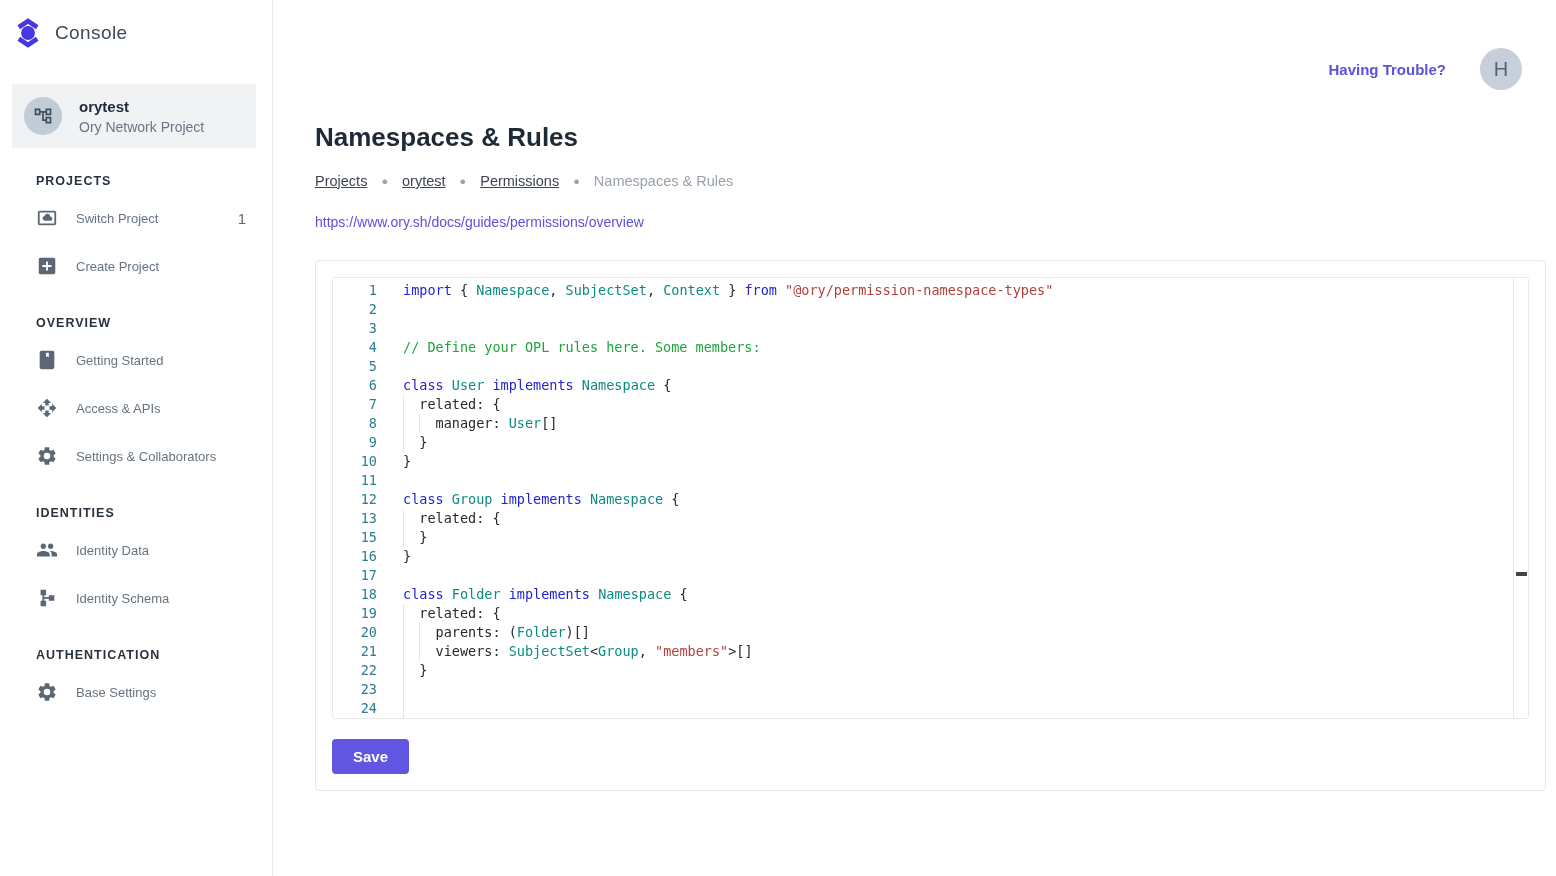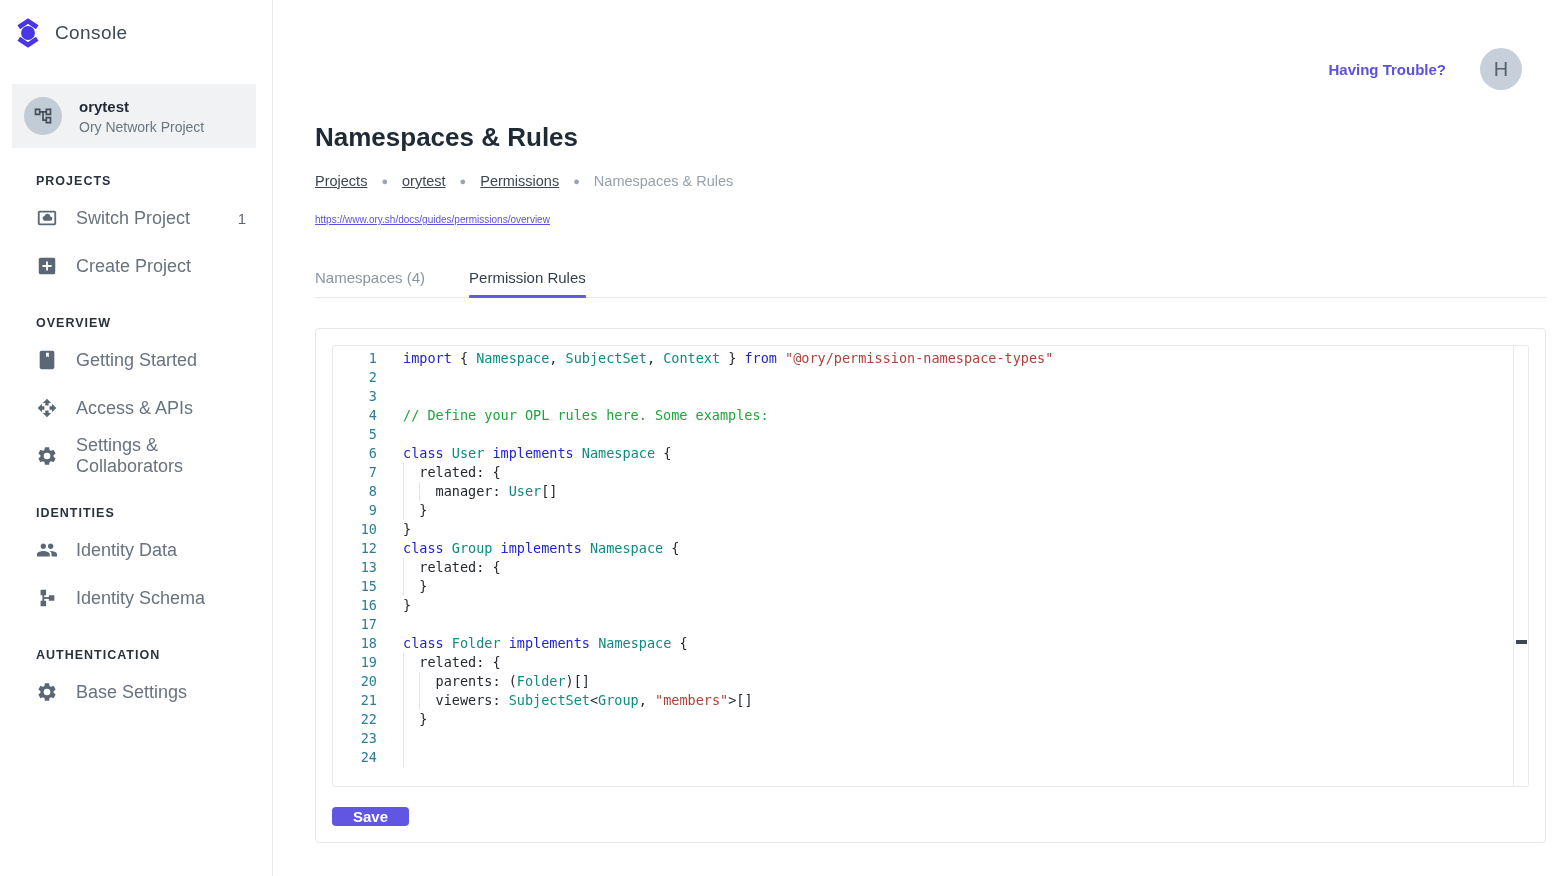--- a/index.html
+++ b/index.html
@@ -18,54 +18,54 @@
   .brand svg{display:block;}
   .brand-name{font-size:19px;font-weight:500;color:#3f4a57;letter-spacing:.4px;}
   .project-card{margin:36px 16px 0 12px;background:#f0f2f4;padding:13px 12px;display:flex;align-items:center;gap:17px;cursor:pointer;}
   .project-avatar{width:38px;height:38px;border-radius:50%;background:#c2ccd7;display:flex;align-items:center;justify-content:center;color:#434e5b;}
   .project-name{font-size:15px;font-weight:700;color:#1f2937;margin-bottom:4px;}
   .project-type{font-size:14px;color:#6b7684;}
   .nav-section{margin-top:26px;}
   .nav-header{padding:0 24px 0 36px;font-size:12.5px;font-weight:700;color:#29323d;letter-spacing:1px;margin-bottom:6px;}
   .nav-item{height:48px;display:flex;align-items:center;gap:18px;padding:0 26px 0 36px;cursor:pointer;}
   .nav-icon{width:22px;height:22px;color:var(--icon);display:flex;align-items:center;justify-content:center;flex:none;}
-  .nav-label{font-size:18px;color:var(--txt-gray);flex:1;}
+  .nav-label{font-size:13px;color:var(--txt-gray);flex:1;}
   .nav-badge{font-size:15px;color:#5c6775;}
 
   
   .main{flex:1;display:flex;flex-direction:column;padding:0 10px 0 42px;overflow:hidden;margin-top:32px;}
   .topbar{height:74px;display:flex;align-items:center;justify-content:flex-end;gap:34px;padding-right:24px;}
   .help-link{font-size:15px;font-weight:700;color:var(--accent);text-decoration:none;cursor:pointer;}
   .user-avatar{width:42px;height:42px;border-radius:50%;background:#c6cfda;color:#566270;
     display:flex;align-items:center;justify-content:center;font-size:20px;cursor:pointer;}
   .page-title{font-size:26px;font-weight:700;color:var(--txt-dark);margin-top:16px;}
   .breadcrumb{display:flex;align-items:center;gap:14px;margin-top:20px;font-size:14.5px;}
   .crumb{color:#3e4653;text-decoration:underline;cursor:pointer;}
   .crumb.current{color:#98a1ab;text-decoration:none;cursor:default;}
   .crumb-sep{color:#9aa3ad;font-size:11px;}
-  .docs-link{display:inline-block;margin-top:25px;font-size:10px;color:var(--accent);text-decoration:underline;cursor:pointer;width:max-content;}
+  .docs-link{display:inline-block;margin-top:25px;font-size:14px;color:var(--accent);cursor:pointer;width:max-content;}
   .tabs{display:flex;gap:44px;margin-top:44px;border-bottom:1px solid var(--border);}
   .tab{font-size:15px;padding-bottom:11px;cursor:pointer;color:#8b95a1;position:relative;}
   .tab.active{color:#333f4d;font-weight:500;}
   .tab.active::after{content:"";position:absolute;left:0;right:0;bottom:-1px;height:3px;background:var(--underline);border-radius:1px;}
 
   
   .card{margin-top:30px;border:1px solid var(--border);border-radius:4px;background:#fff;padding:16px;}
   .editor{position:relative;border:1px solid #e7e9eb;border-radius:3px;height:442px;overflow:hidden;background:#fff;
     font-family:"DejaVu Sans Mono", monospace;font-size:13.5px;line-height:19px;cursor:text;}
   .code-area{position:absolute;inset:1px 15px auto 0;padding-top:2px;}
   .code-line{position:relative;height:19px;white-space:pre;padding-left:70px;color:#24292e;}
   .code-line .ln{position:absolute;left:0;top:0;width:44px;text-align:right;color:var(--ln);}
   .guide{position:absolute;top:0;bottom:0;width:0;border-left:1px solid #e1e4e8;}
   .tok-kw{color:var(--kw);} .tok-ty{color:var(--ty);} .tok-st{color:var(--st);}
   .tok-cm{color:var(--cm);} .tok-pl{color:#24292e;}
   .scroll-col{position:absolute;top:0;right:0;bottom:0;width:15px;border-left:1px solid #e7e9eb;background:#fff;}
   .scroll-marker{position:absolute;top:294px;left:2px;width:11px;height:4px;background:#3f4650;}
   .save-btn{margin-top:20px;background:var(--save);color:#fff;border:none;border-radius:4px;
-    font-family:"Liberation Sans", sans-serif;font-size:15px;font-weight:700;padding:1px 21px;cursor:pointer;}
+    font-family:"Liberation Sans", sans-serif;font-size:15px;font-weight:700;padding:9px 21px;cursor:pointer;}
 </style>
 </head>
 <body>
 
 <div class="app">
 
   <aside class="sidebar">
     <div class="brand">
       <span>
         <svg width="28" height="30" viewBox="0 0 24 26">
@@ -188,38 +188,35 @@
         <span class="crumb-sep">●</span>
         <span class="crumb">orytest</span>
         <span class="crumb-sep">●</span>
         <span class="crumb">Permissions</span>
         <span class="crumb-sep">●</span>
         <span class="crumb current">Namespaces &amp; Rules</span>
       </nav>
 
     <a class="docs-link">https://www.ory.sh/docs/guides/permissions/overview</a>
 
-    <div class="tabs" id="tabs">
-        <div class="tab">Namespaces (4)</div>
-        <div class="tab active">Permission Rules</div>
-      </div>
 
     <section class="card">
       <div class="editor">
         <div class="code-area" id="code">
             <div class="code-line"><span class="ln">1</span><span class="tok-kw">import</span><span class="tok-pl"> { </span><span class="tok-ty">Namespace</span><span class="tok-pl">, </span><span class="tok-ty">SubjectSet</span><span class="tok-pl">, </span><span class="tok-ty">Context</span><span class="tok-pl"> } </span><span class="tok-kw">from</span><span class="tok-pl"> </span><span class="tok-st">"@ory/permission-namespace-types"</span></div>
             <div class="code-line"><span class="ln">2</span></div>
             <div class="code-line"><span class="ln">3</span></div>
-            <div class="code-line"><span class="ln">4</span><span class="tok-cm">// Define your OPL rules here. Some examples:</span></div>
+            <div class="code-line"><span class="ln">4</span><span class="tok-cm">// Define your OPL rules here. Some members:</span></div>
             <div class="code-line"><span class="ln">5</span></div>
             <div class="code-line"><span class="ln">6</span><span class="tok-kw">class</span><span class="tok-pl"> </span><span class="tok-ty">User</span><span class="tok-pl"> </span><span class="tok-kw">implements</span><span class="tok-pl"> </span><span class="tok-ty">Namespace</span><span class="tok-pl"> {</span></div>
             <div class="code-line"><span class="ln">7</span><i class="guide" style="left: calc(0ch + 70px);"></i><span class="tok-pl">  related: {</span></div>
             <div class="code-line"><span class="ln">8</span><i class="guide" style="left: calc(0ch + 70px);"></i><i class="guide" style="left: calc(2ch + 70px);"></i><span class="tok-pl">    manager: </span><span class="tok-ty">User</span><span class="tok-pl">[]</span></div>
             <div class="code-line"><span class="ln">9</span><i class="guide" style="left: calc(0ch + 70px);"></i><span class="tok-pl">  }</span></div>
             <div class="code-line"><span class="ln">10</span><span class="tok-pl">}</span></div>
+            <div class="code-line"><span class="ln">11</span></div>
             <div class="code-line"><span class="ln">12</span><span class="tok-kw">class</span><span class="tok-pl"> </span><span class="tok-ty">Group</span><span class="tok-pl"> </span><span class="tok-kw">implements</span><span class="tok-pl"> </span><span class="tok-ty">Namespace</span><span class="tok-pl"> {</span></div>
             <div class="code-line"><span class="ln">13</span><i class="guide" style="left: calc(0ch + 70px);"></i><span class="tok-pl">  related: {</span></div>
             <div class="code-line"><span class="ln">15</span><i class="guide" style="left: calc(0ch + 70px);"></i><span class="tok-pl">  }</span></div>
             <div class="code-line"><span class="ln">16</span><span class="tok-pl">}</span></div>
             <div class="code-line"><span class="ln">17</span></div>
             <div class="code-line"><span class="ln">18</span><span class="tok-kw">class</span><span class="tok-pl"> </span><span class="tok-ty">Folder</span><span class="tok-pl"> </span><span class="tok-kw">implements</span><span class="tok-pl"> </span><span class="tok-ty">Namespace</span><span class="tok-pl"> {</span></div>
             <div class="code-line"><span class="ln">19</span><i class="guide" style="left: calc(0ch + 70px);"></i><span class="tok-pl">  related: {</span></div>
             <div class="code-line"><span class="ln">20</span><i class="guide" style="left: calc(0ch + 70px);"></i><i class="guide" style="left: calc(2ch + 70px);"></i><span class="tok-pl">    parents: (</span><span class="tok-ty">Folder</span><span class="tok-pl">)[]</span></div>
             <div class="code-line"><span class="ln">21</span><i class="guide" style="left: calc(0ch + 70px);"></i><i class="guide" style="left: calc(2ch + 70px);"></i><span class="tok-pl">    viewers: </span><span class="tok-ty">SubjectSet</span><span class="tok-pl">&lt;</span><span class="tok-ty">Group</span><span class="tok-pl">, </span><span class="tok-st">"members"</span><span class="tok-pl">&gt;[]</span></div>
             <div class="code-line"><span class="ln">22</span><i class="guide" style="left: calc(0ch + 70px);"></i><span class="tok-pl">  }</span></div>

